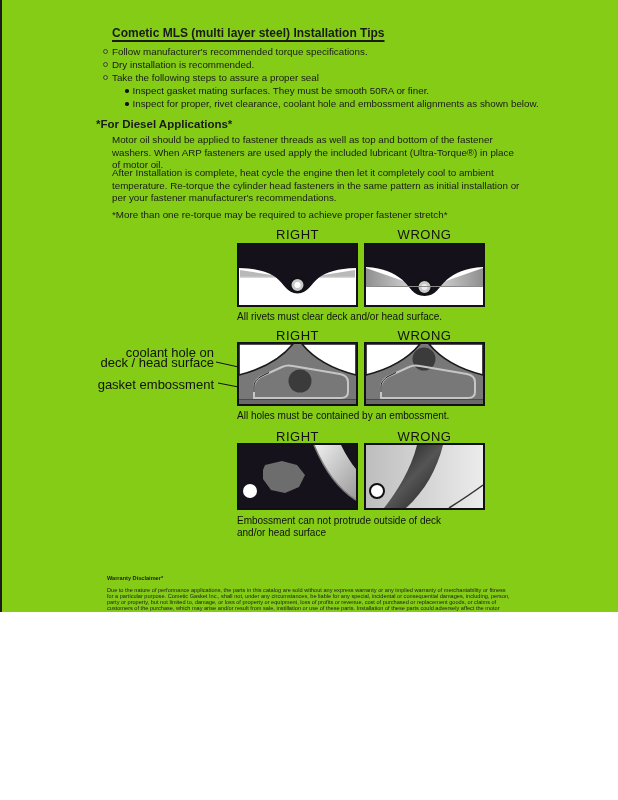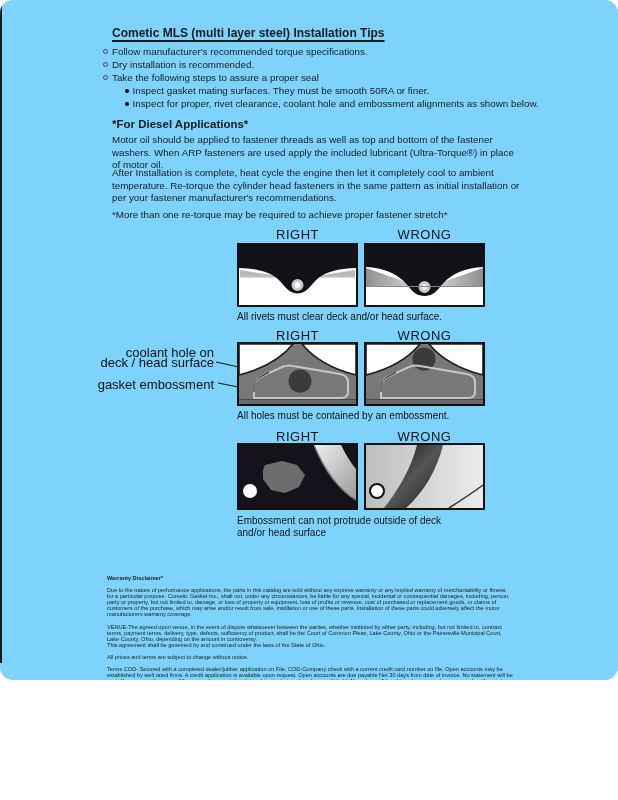--- a/index.html
+++ b/index.html
@@ -1,30 +1,30 @@
 <!DOCTYPE html>
 <html><head>
 <meta charset="utf-8">
 <style>
   html,body{margin:0;padding:0;background:#fff;}
   #page{
-    position:relative;width:618px;height:680px;background:#7dd3fc;overflow:hidden;
-    font-family:"Liberation Sans","DejaVu Sans",sans-serif;color:#1a1a1a;border-radius:13px;
+    position:relative;width:618px;height:612px;background:#84cc16;overflow:hidden;
+    font-family:"Liberation Sans","DejaVu Sans",sans-serif;color:#1a1a1a;
   }
   .abs{position:absolute;}
   #left-edge{left:0;top:0;width:2px;height:663px;background:#1c1c1c;}
   #doc-title{left:112px;top:26px;font-size:12px;font-weight:bold;
     text-decoration:underline;text-underline-offset:2.5px;text-decoration-thickness:1.5px;}
   .bullet-line{left:103px;font-size:9.8px;white-space:nowrap;}
   .sub-line{left:125px;font-size:9.8px;white-space:nowrap;text-align:center;}
   .bullet-line::before{content:"";display:inline-block;width:3px;height:3px;border:1px solid #444;
     border-radius:50%;margin-right:4px;vertical-align:1.5px;}
   .sub-line::before{content:"";display:inline-block;width:3.5px;height:3.5px;background:#111;
     border-radius:50%;margin-right:4px;vertical-align:1.5px;}
-  #diesel-heading{left:112px;top:118px;font-size:11.5px;font-weight:bold;}
+  #diesel-heading{left:96px;top:118px;font-size:11.5px;font-weight:bold;}
   .body-para{left:112px;font-size:9.8px;line-height:12.6px;}
   .rw-label{width:121px;text-align:center;font-size:13px;letter-spacing:.5px;color:#111;}
   .caption{font-size:10px;color:#111;line-height:12px;}
   .side-label{width:122px;text-align:right;font-size:13px;color:#111;white-space:nowrap;}
   #legal{left:107px;top:575px;width:406px;font-size:5.6px;line-height:6.1px;color:#222;}
   #legal .lh{font-weight:bold;margin:0 0 6px 0;}
   #legal p{margin:0 0 6px 0;}
   #legal p.tight{margin:0;}
   #page-number{left:387px;top:758px;font-size:17px;letter-spacing:.3px;color:#111;}
   svg{display:block;}

